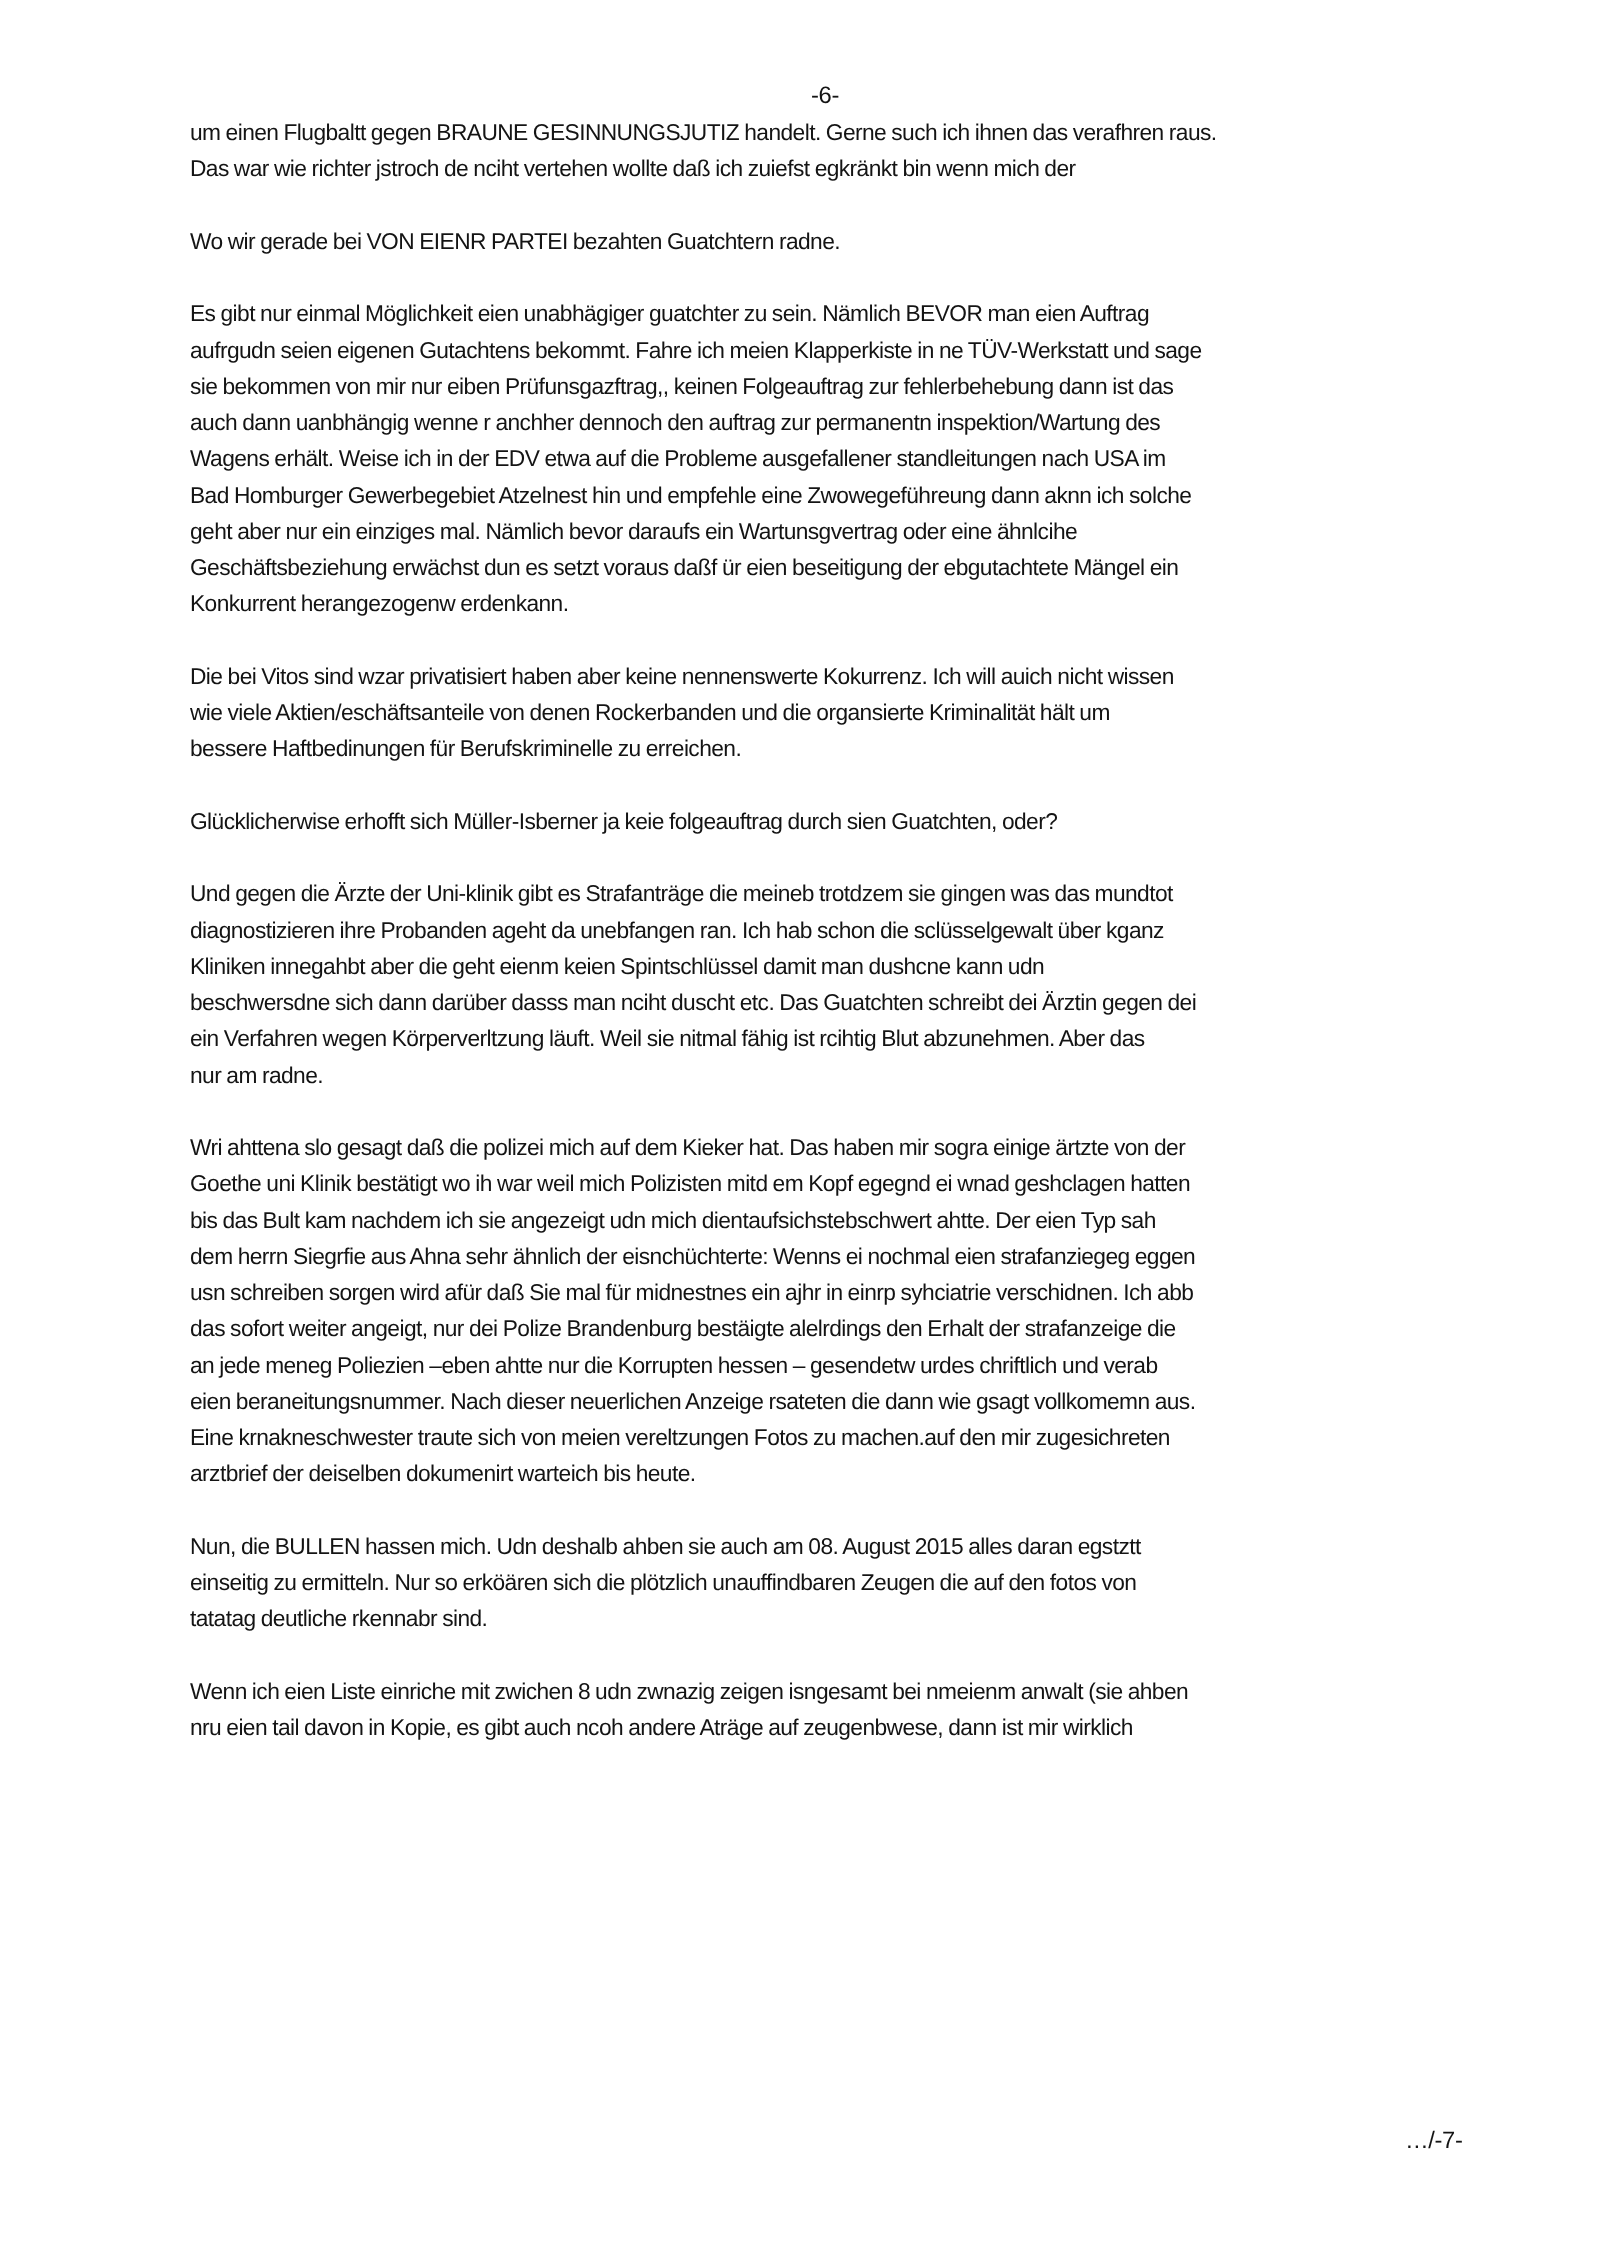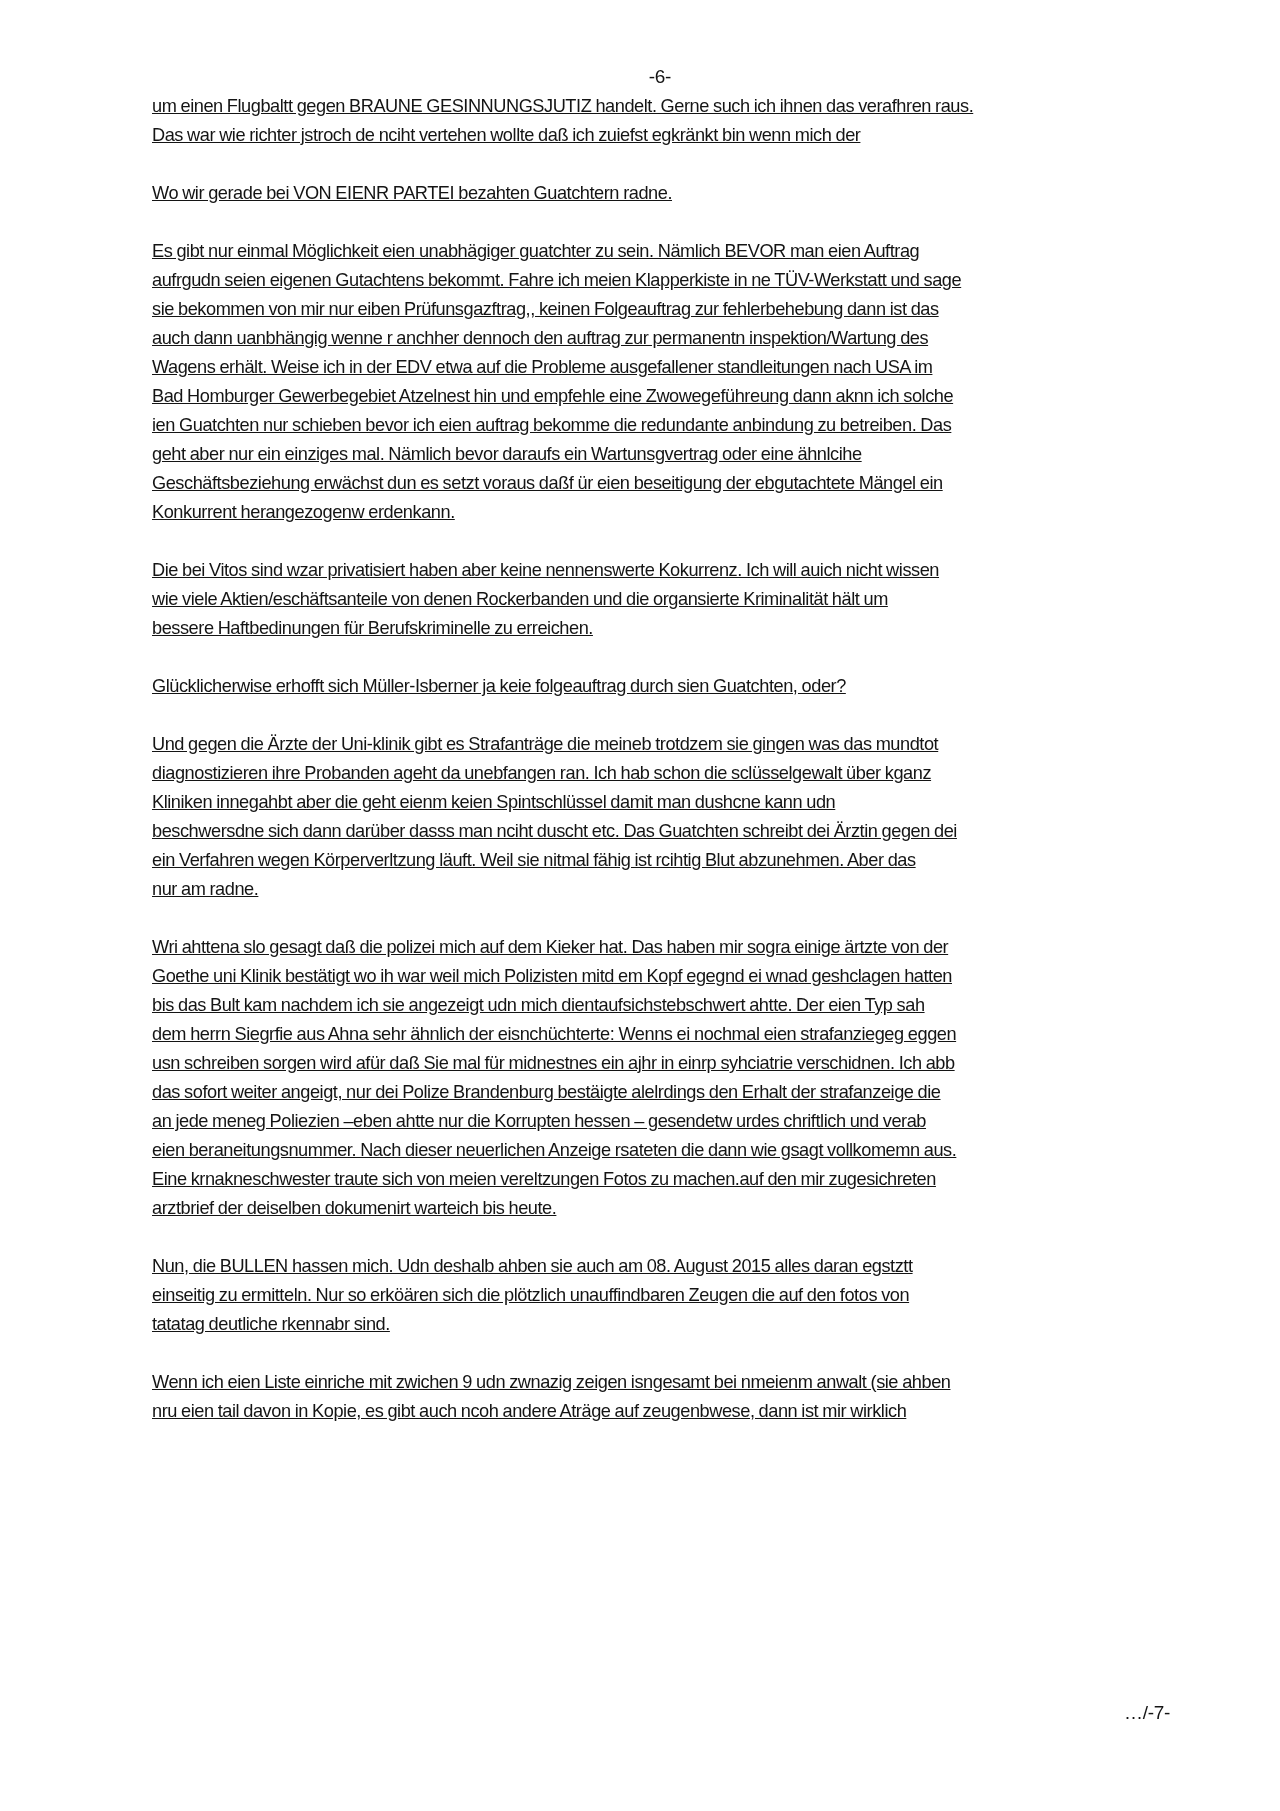--- a/index.html
+++ b/index.html
@@ -1,20 +1,20 @@
 <!DOCTYPE html>
 <html><head>
 <meta charset="utf-8">
 <style>
   html, body { margin: 0; padding: 0; background: #ffffff; }
   body { width: 1280px; height: 1811px; position: relative; overflow: hidden;
          font-family: "Liberation Sans", "DejaVu Sans", sans-serif; color: #141414; }
   .page-num { position: absolute; top: 66px; left: 0; width: 1320px; text-align: center;
               font-size: 19px; letter-spacing: -0.3px; }
-  .body-text { position: absolute; top: 92px; left: 152px; width: 1040px; text-decoration: underline; }
+  .body-text { position: absolute; top: 92px; left: 152px; width: 1040px; }
   .para { margin: 0 0 29px 0; font-size: 18.2px; line-height: 29px; letter-spacing: -0.45px; word-spacing: -0.5px; }
   .line { display: block; white-space: nowrap; }
   .footer-num { position: absolute; top: 1702px; right: 110px; font-size: 19px; letter-spacing: -0.3px; }
 </style>
 </head>
 <body>
 
 <div class="page-num">-6-</div>
 
 <div class="body-text">
@@ -25,21 +25,20 @@
   <p class="para">
     <span class="line">Wo wir gerade bei VON EIENR PARTEI bezahten Guatchtern radne.</span>
   </p>
   <p class="para">
     <span class="line">Es gibt nur einmal Möglichkeit eien unabhägiger guatchter zu sein. Nämlich BEVOR man eien Auftrag</span>
     <span class="line">aufrgudn seien eigenen Gutachtens bekommt. Fahre ich meien Klapperkiste in ne TÜV-Werkstatt und sage</span>
     <span class="line">sie bekommen von mir nur eiben Prüfunsgazftrag,, keinen Folgeauftrag zur fehlerbehebung dann ist das</span>
     <span class="line">auch dann uanbhängig wenne r anchher dennoch den auftrag zur permanentn inspektion/Wartung des</span>
     <span class="line">Wagens erhält. Weise  ich in der EDV etwa auf die Probleme ausgefallener standleitungen nach USA im</span>
     <span class="line">Bad Homburger Gewerbegebiet Atzelnest hin und empfehle eine Zwowegeführeung dann aknn ich solche</span>
-    <span class="line">ien Guatchten nur schieben bevor ich eien auftrag bekomme die redundante anbindung zu betreiben. Das</span>
     <span class="line">geht aber nur ein einziges mal. Nämlich bevor daraufs ein Wartunsgvertrag oder eine ähnlcihe</span>
     <span class="line">Geschäftsbeziehung erwächst dun es setzt voraus daßf ür eien beseitigung der ebgutachtete Mängel ein</span>
     <span class="line">Konkurrent herangezogenw erdenkann.</span>
   </p>
   <p class="para">
     <span class="line">Die bei Vitos sind wzar privatisiert haben aber keine nennenswerte Kokurrenz. Ich will auich nicht wissen</span>
     <span class="line">wie viele  Aktien/eschäftsanteile von denen Rockerbanden und die organsierte Kriminalität hält um</span>
     <span class="line">bessere Haftbedinungen für Berufskriminelle zu erreichen.</span>
   </p>
   <p class="para">
@@ -64,18 +63,18 @@
     <span class="line">eien beraneitungsnummer. Nach dieser neuerlichen Anzeige rsateten die dann wie gsagt vollkomemn aus.</span>
     <span class="line">Eine krnakneschwester traute sich von meien vereltzungen Fotos zu machen.auf den mir zugesichreten</span>
     <span class="line">arztbrief der deiselben dokumenirt warteich bis heute.</span>
   </p>
   <p class="para">
     <span class="line">Nun, die BULLEN hassen mich. Udn deshalb ahben sie auch am 08. August 2015 alles daran egstztt</span>
     <span class="line">einseitig zu ermitteln. Nur so erköären sich die plötzlich unauffindbaren Zeugen die auf den fotos von</span>
     <span class="line">tatatag deutliche rkennabr sind.</span>
   </p>
   <p class="para">
-    <span class="line">Wenn ich eien Liste einriche mit zwichen 9 udn zwnazig zeigen isngesamt bei nmeienm anwalt (sie ahben</span>
+    <span class="line">Wenn ich eien Liste einriche mit zwichen 8 udn zwnazig zeigen isngesamt bei nmeienm anwalt (sie ahben</span>
     <span class="line">nru eien tail davon in Kopie, es gibt auch ncoh andere Aträge auf zeugenbwese, dann ist mir wirklich</span>
   </p>
 </div>
 
 <div class="footer-num">…/-7-</div>
 
 </body></html>

